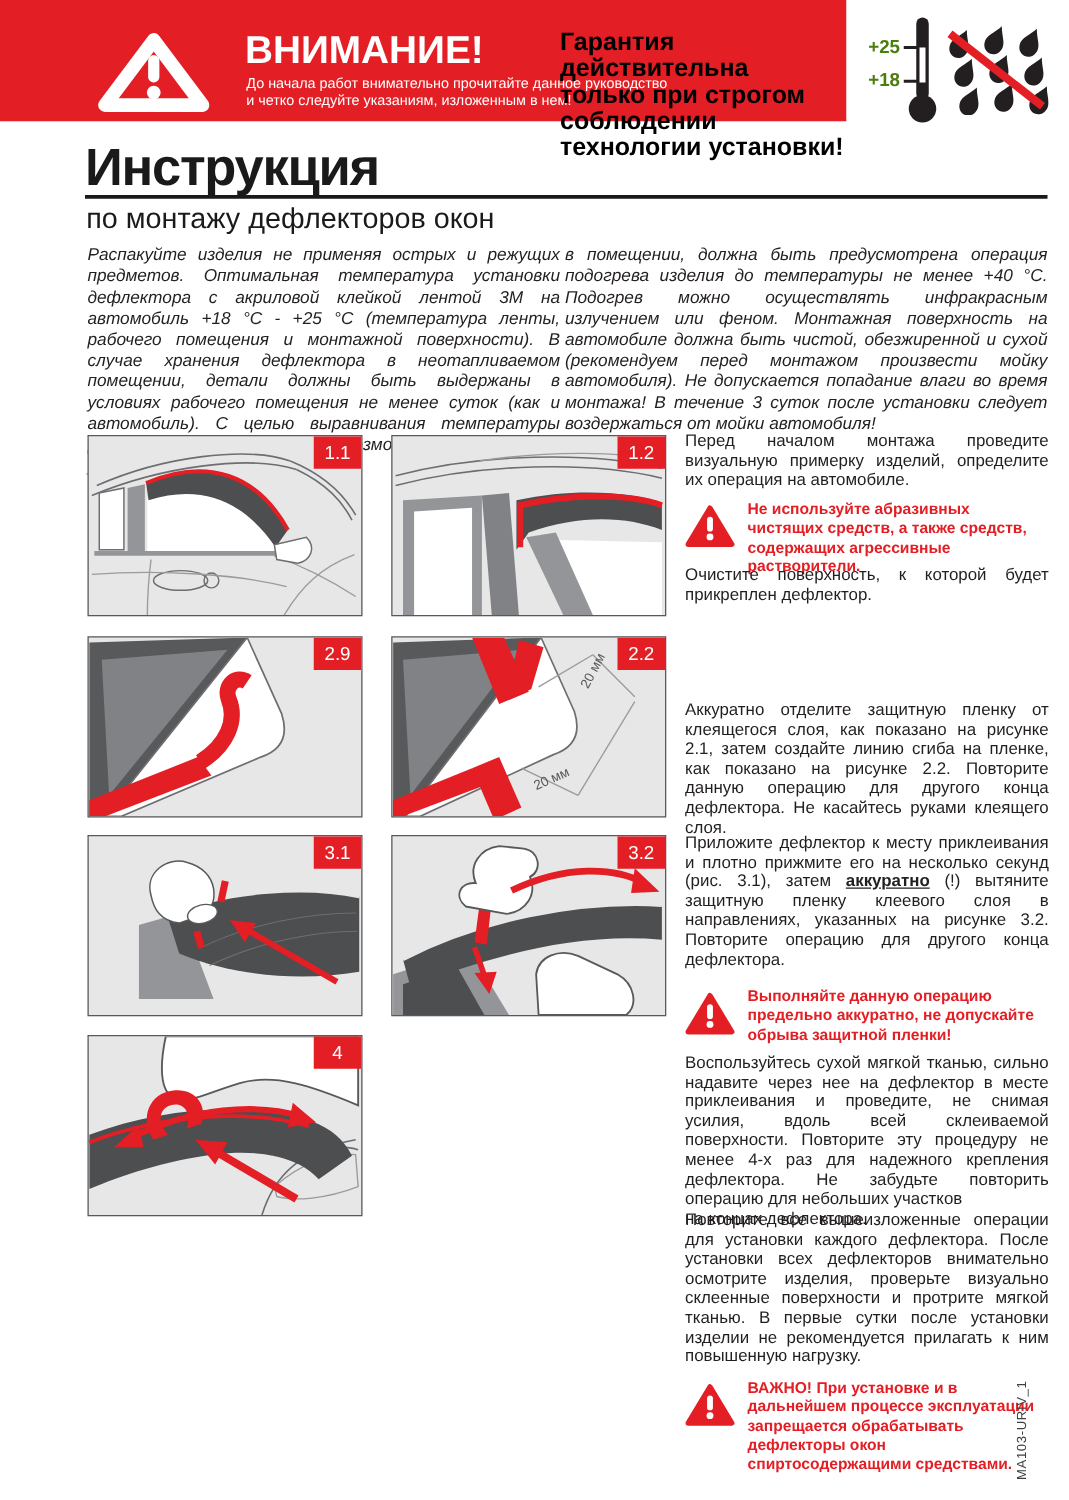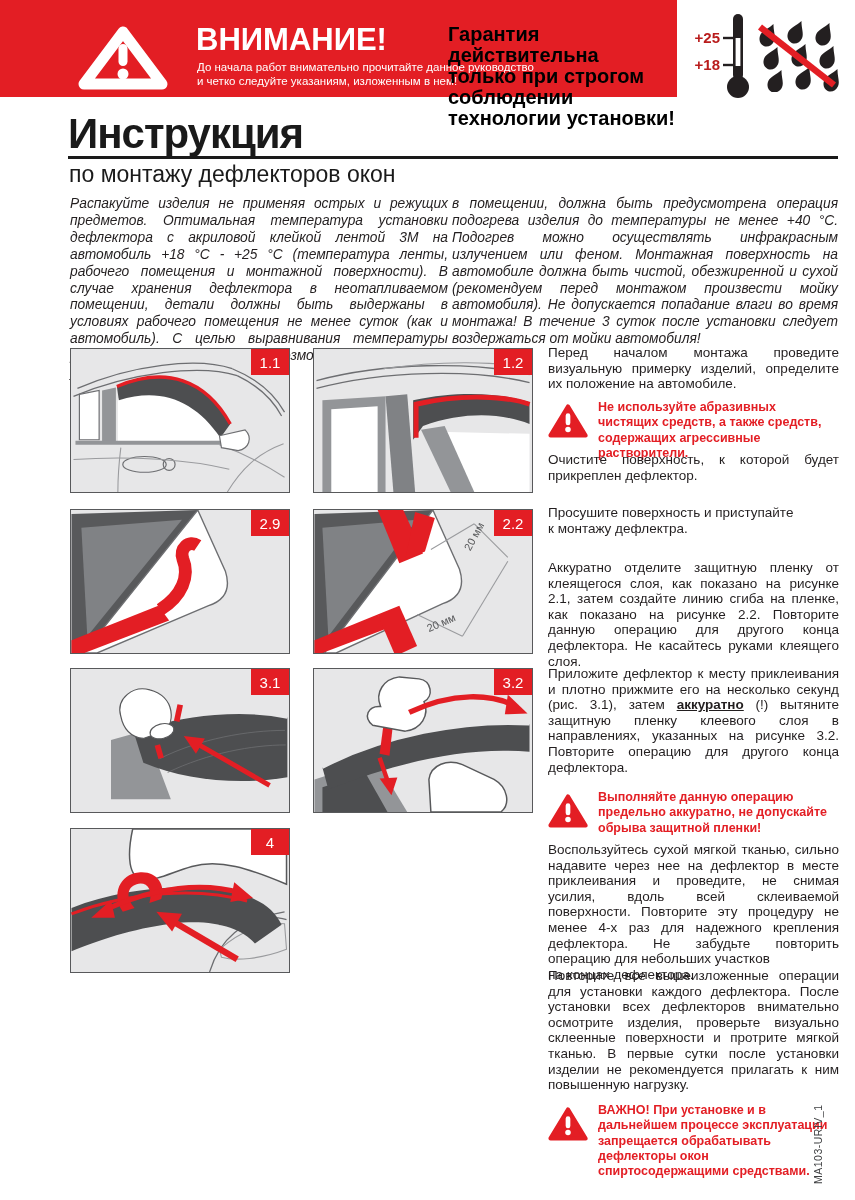--- a/index.html
+++ b/index.html
@@ -5,21 +5,21 @@
   html,body{margin:0;padding:0;background:#fff;}
   .page{position:relative;width:855px;height:1200px;background:#fff;overflow:hidden;
         font-family:"Liberation Sans",sans-serif;color:#231f20;}
   .abs{position:absolute;}
   
   .banner{left:0;top:0;width:677px;height:97px;background:#e31e24;}
   .banner-title{left:196px;top:22px;font-size:31px;font-weight:bold;color:#fff;letter-spacing:0;}
   .banner-sub{left:197px;top:60px;font-size:11.5px;line-height:14px;color:#fff;white-space:pre-line;}
   .banner-guarantee{left:448px;top:24px;width:235px;font-size:20px;line-height:21px;
         font-weight:bold;color:#000000;white-space:pre-line;}
-  .temp-label{width:34px;text-align:right;font-size:15px;font-weight:bold;color:#b91c1c;}
+  .temp-label{width:34px;text-align:right;font-size:15px;font-weight:bold;color:#4d7c0f;}
   
   .doc-title{left:68px;top:110px;font-size:42px;font-weight:bold;color:#1a1a1a;letter-spacing:-1px;}
   .title-rule{left:68px;top:156px;width:770px;height:3px;background:#1a1a1a;}
   .doc-subtitle{left:69px;top:161px;font-size:23px;color:#1a1a1a;}
   
   .intro-col{top:196px;font-size:13.8px;line-height:16.9px;font-style:italic;
         text-align:justify;color:#231f20;}
   .intro-left{left:70px;width:378px;}
   .intro-right{left:452px;width:386px;}
   
@@ -128,21 +128,21 @@
       <polygon points="17,61 64,58 64,145 17,145" fill="#ffffff"></polygon>
       <polygon points="72,48 94,46 102,145 80,145" fill="#808285"></polygon>
       <path d="M125,84 L218,86 L218,145 L150,145 Z" fill="#ffffff"></path>
       <polygon points="108,82 132,78 162,145 138,145" fill="#939598"></polygon>
       <path d="M100,52 C150,41 196,46 218,54 L218,76 C190,65 152,63 110,78 L100,92 Z" fill="#4d4e50"></path>
       <path d="M103,90 L103,56 C150,45 196,48 218,56" fill="none" stroke="#e31e24" stroke-width="5"></path>
     </svg>
     <figcaption class="badge">1.2</figcaption>
   </figure>
 
-  <p class="abs step-text" style="top:345px;margin:0;">Перед началом монтажа проведите визуальную примерку изделий, определите их положение на автомобиле.</p>
+  <p class="abs step-text" style="top:345px;margin:0;">Перед началом монтажа проведите визуальную примерку изделий, определите их операция на автомобиле.</p>
 
   <div class="abs warn-row" style="top:400px;height:48px;text-decoration:underline;">
     <svg class="warn-tri" viewBox="0 0 94 88">
       <polygon points="47,10 88,78 6,78" fill="#e31e24" stroke="#e31e24" stroke-width="10" stroke-linejoin="round"></polygon>
       <rect x="41.5" y="26" width="11" height="28" rx="5.5" fill="#ffffff"></rect>
       <circle cx="47" cy="64" r="6.5" fill="#ffffff"></circle>
     </svg>
     <div class="warn-text">Не используйте абразивных чистящих средств, а также средств, содержащих агрессивные растворители.</div>
   </div>
 
@@ -171,22 +171,20 @@
       <line x1="118" y1="40" x2="162" y2="14" class="thin2"></line>
       <line x1="196" y1="48" x2="162" y2="14" class="thin2"></line>
       <line x1="104" y1="106" x2="150" y2="128" class="thin2"></line>
       <line x1="196" y1="52" x2="150" y2="128" class="thin2"></line>
       <text x="158" y="42" font-size="11" fill="#58595b" transform="rotate(-62 158 42)">20 мм</text>
       <text x="116" y="124" font-size="11" fill="#58595b" transform="rotate(-24 116 124)">20 мм</text>
     </svg>
     <figcaption class="badge">2.2</figcaption>
   </figure>
 
-  <p class="abs step-text pre" style="top:505px;margin:0;text-align:left;">Просушите поверхность и приступайте
-к монтажу дефлектра.</p>
   <p class="abs step-text" style="top:560px;margin:0;">Аккуратно отделите защитную пленку от клеящегося слоя, как показано на рисунке 2.1, затем создайте линию сгиба на пленке, как показано на рисунке 2.2. Повторите данную операцию для другого конца дефлектора. Не касайтесь руками клеящего слоя.</p>
 
   <figure class="abs panel" style="left:70px;top:668px;margin:0;padding-left:40px;">
     <svg viewBox="0 0 220 145">
       <polygon points="0,72 42,60 74,145 0,145" fill="#939598"></polygon>
       <path d="M28,62 C90,36 170,34 218,44 L218,118 C160,128 92,122 40,100 Z" fill="#4d4e50"></path>
       <path d="M28,62 C90,36 170,34 218,44" fill="none" stroke="#e7e7e8" stroke-width="3"></path>
       <path d="M60,95 C110,70 170,60 215,60" fill="none" stroke="#6d6e71" stroke-width="1"></path>
       <path d="M70,112 C120,88 175,78 216,78" fill="none" stroke="#6d6e71" stroke-width="1"></path>
       <path d="M12,42 C6,20 28,4 48,10 C63,14 72,24 74,36 C76,49 71,59 60,63 L40,70 C22,68 15,57 12,42 Z" fill="#ffffff" stroke="#58595b" stroke-width="1.5"></path>

